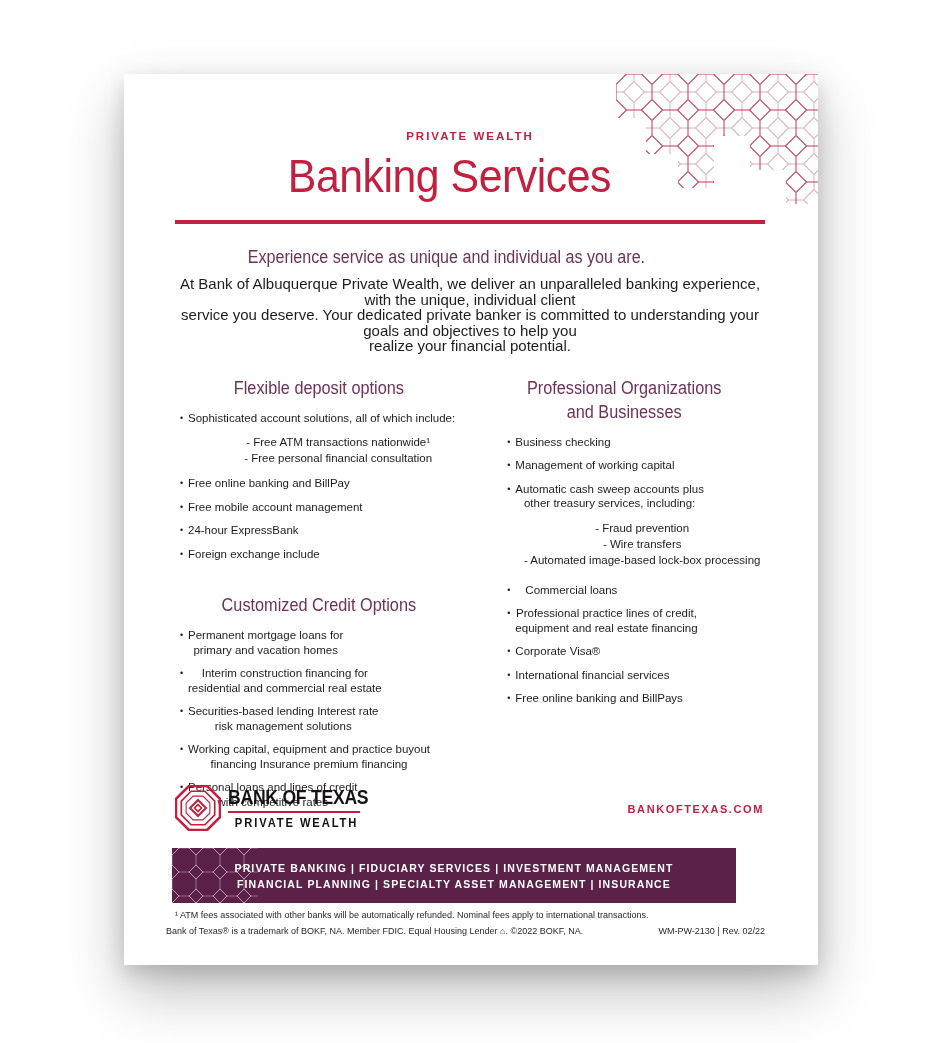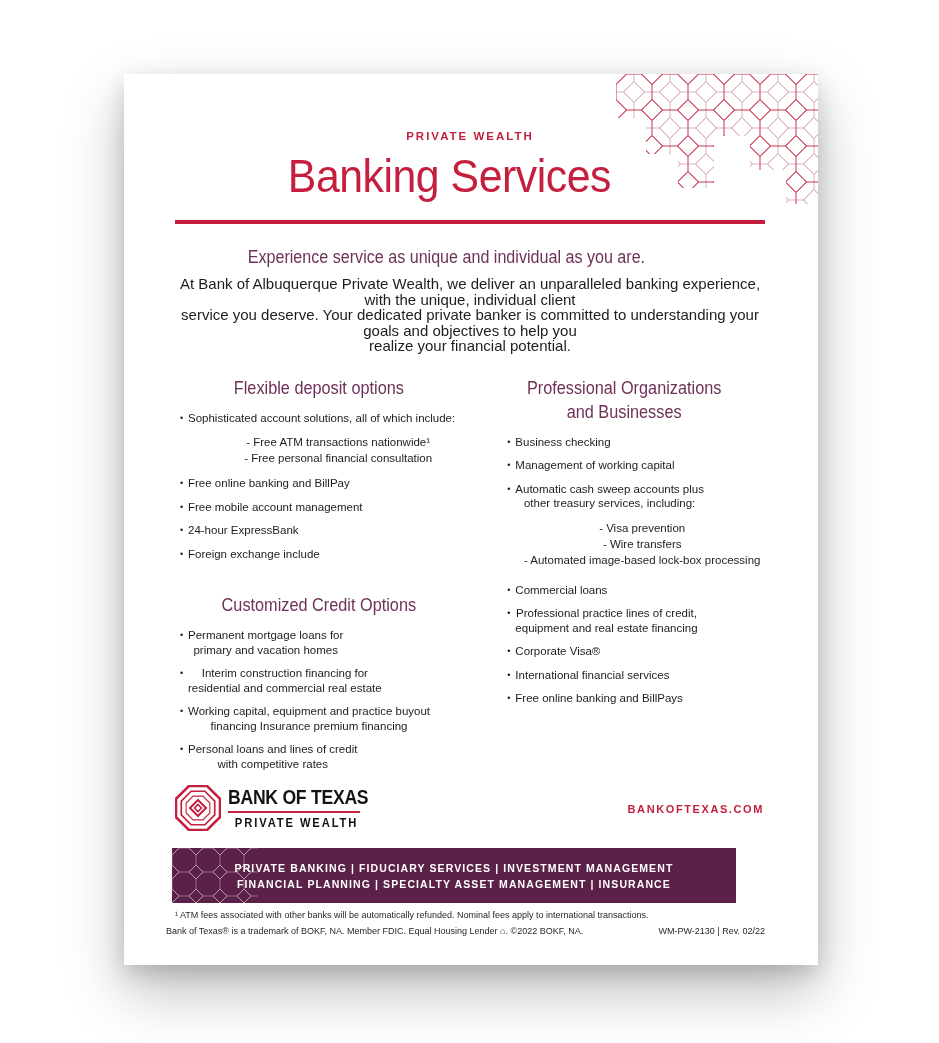--- a/index.html
+++ b/index.html
@@ -36,21 +36,21 @@
            transform:scaleX(.93); transform-origin:left center;
            white-space:pre-line; margin-bottom:11px; }
   .sec-gap { margin-top:32px; }
 
   .bullet { display:flex; margin-bottom:9px; }
   .dot { flex:0 0 13px; color:#1f1c1d; font-size:9px; line-height:14px; }
   .dot::before { content:"•"; }
   .bt { font-size:11.5px; color:#1f1c1d; line-height:14.5px; white-space:pre-line; }
   .subs { margin:2px 0 10px 17px; }
   .sub { font-size:11.5px; color:#1f1c1d; line-height:16px; }
-  .gap-before { margin-top:15px; }
+  .gap-before { margin-top:15px;gap:10px; }
 
   
   .logo-row { position:absolute; left:51px; top:711px; display:flex; align-items:center; }
   .logo-mark { width:46px; height:46px; }
   .logo-text { margin-left:7px; }
   .logo-bank { font-size:20px; font-weight:700; color:#161214; letter-spacing:-.3px;
                transform:scaleX(.88); transform-origin:left center; white-space:nowrap; }
   .logo-rule { height:2px; background:#C41F3E; margin:2px 0 2px 0; width:132px; }
   .logo-sub  { font-size:13px; font-weight:700; color:#161214; letter-spacing:2.2px;
                transform:scaleX(.86); transform-origin:left center; white-space:nowrap; }
@@ -141,20 +141,25 @@
           <span class="bt">Permanent mortgage loans for
 primary and vacation homes</span>
         </div>
         <div class="bullet">
           <span class="dot"></span>
           <span class="bt">Interim construction financing for
 residential and commercial real estate</span>
         </div>
         <div class="bullet">
           <span class="dot"></span>
+          <span class="bt">Securities-based lending Interest rate
+risk management solutions</span>
+        </div>
+        <div class="bullet">
+          <span class="dot"></span>
           <span class="bt">Working capital, equipment and practice buyout
 financing Insurance premium financing</span>
         </div>
         <div class="bullet">
           <span class="dot"></span>
           <span class="bt">Personal loans and lines of credit
 with competitive rates</span>
         </div>
       </div>
 
@@ -169,21 +174,21 @@
         <div class="bullet">
           <span class="dot"></span>
           <span class="bt">Management of working capital</span>
         </div>
         <div class="bullet">
           <span class="dot"></span>
           <span class="bt">Automatic cash sweep accounts plus
 other treasury services, including:</span>
         </div>
         <div class="subs">
-          <div class="sub">- Visa prevention</div>
+          <div class="sub">- Fraud prevention</div>
           <div class="sub">- Wire transfers</div>
           <div class="sub">- Automated image-based lock-box processing</div>
         </div>
         <div class="bullet gap-before">
           <span class="dot"></span>
           <span class="bt">Commercial loans</span>
         </div>
         <div class="bullet">
           <span class="dot"></span>
           <span class="bt">Professional practice lines of credit,

